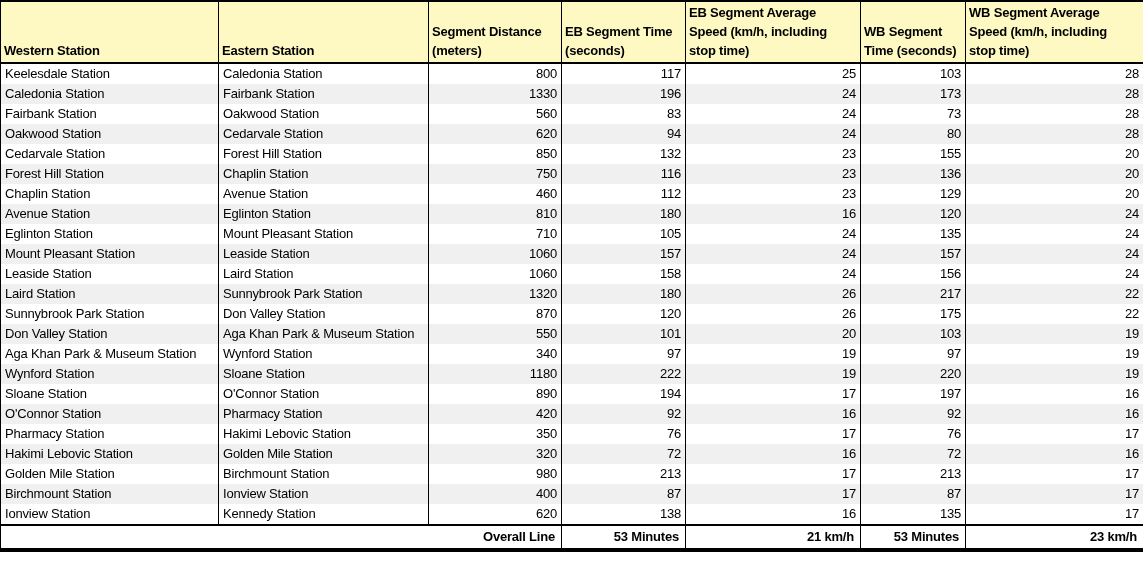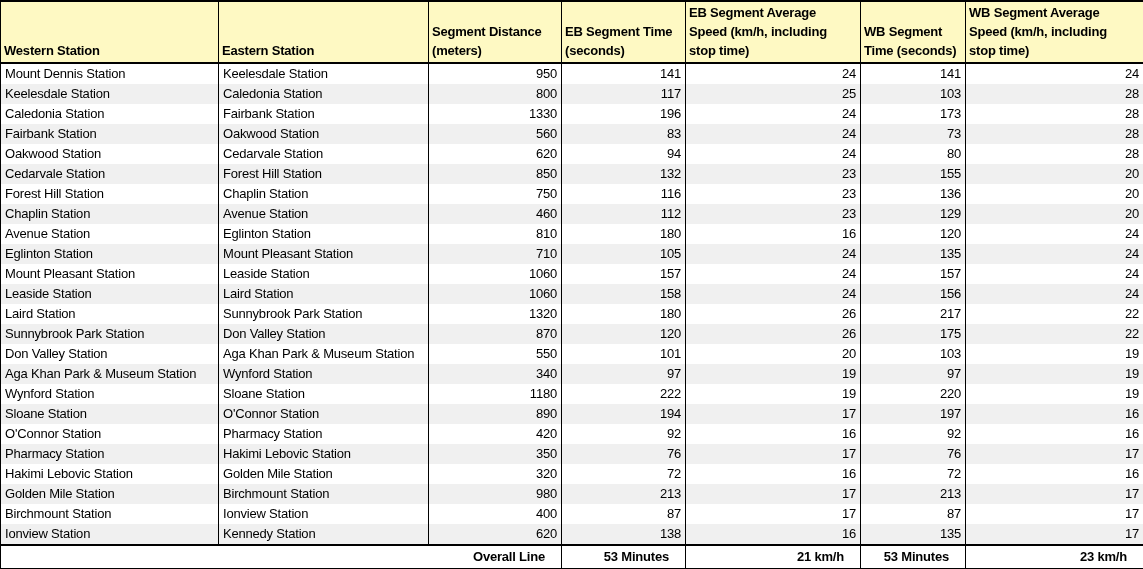--- a/index.html
+++ b/index.html
@@ -57,21 +57,21 @@
     vertical-align: middle;
   }
   tbody tr:nth-child(even) { background: var(--stripe); }
   tbody td.txt { text-align: left; }
   tbody td.num { text-align: right; }
   tfoot td {
     height: 22px;
     font-size: 13px;
     font-weight: bold;
     text-align: right;
-    padding: 0 16px;
+    padding: 0 6px;
     line-height: 22px;
     letter-spacing: -0.2px;
     white-space: nowrap;
     border-top: 2px solid var(--border);
     background: #ffffff;
     vertical-align: middle;
   }
 </style>
 </head>
 <body>
@@ -100,29 +100,20 @@
 stop time)</th>
         <th>WB Segment
 Time (seconds)</th>
         <th>WB Segment Average
 Speed (km/h, including
 stop time)</th>
       </tr>
     </thead>
     <tbody>
         <tr>
-          <td class="txt">Mount Dennis Station</td>
-          <td class="txt">Keelesdale Station</td>
-          <td class="num">950</td>
-          <td class="num">141</td>
-          <td class="num">24</td>
-          <td class="num">141</td>
-          <td class="num">24</td>
-        </tr>
-        <tr>
           <td class="txt">Keelesdale Station</td>
           <td class="txt">Caledonia Station</td>
           <td class="num">800</td>
           <td class="num">117</td>
           <td class="num">25</td>
           <td class="num">103</td>
           <td class="num">28</td>
         </tr>
         <tr>
           <td class="txt">Caledonia Station</td>

